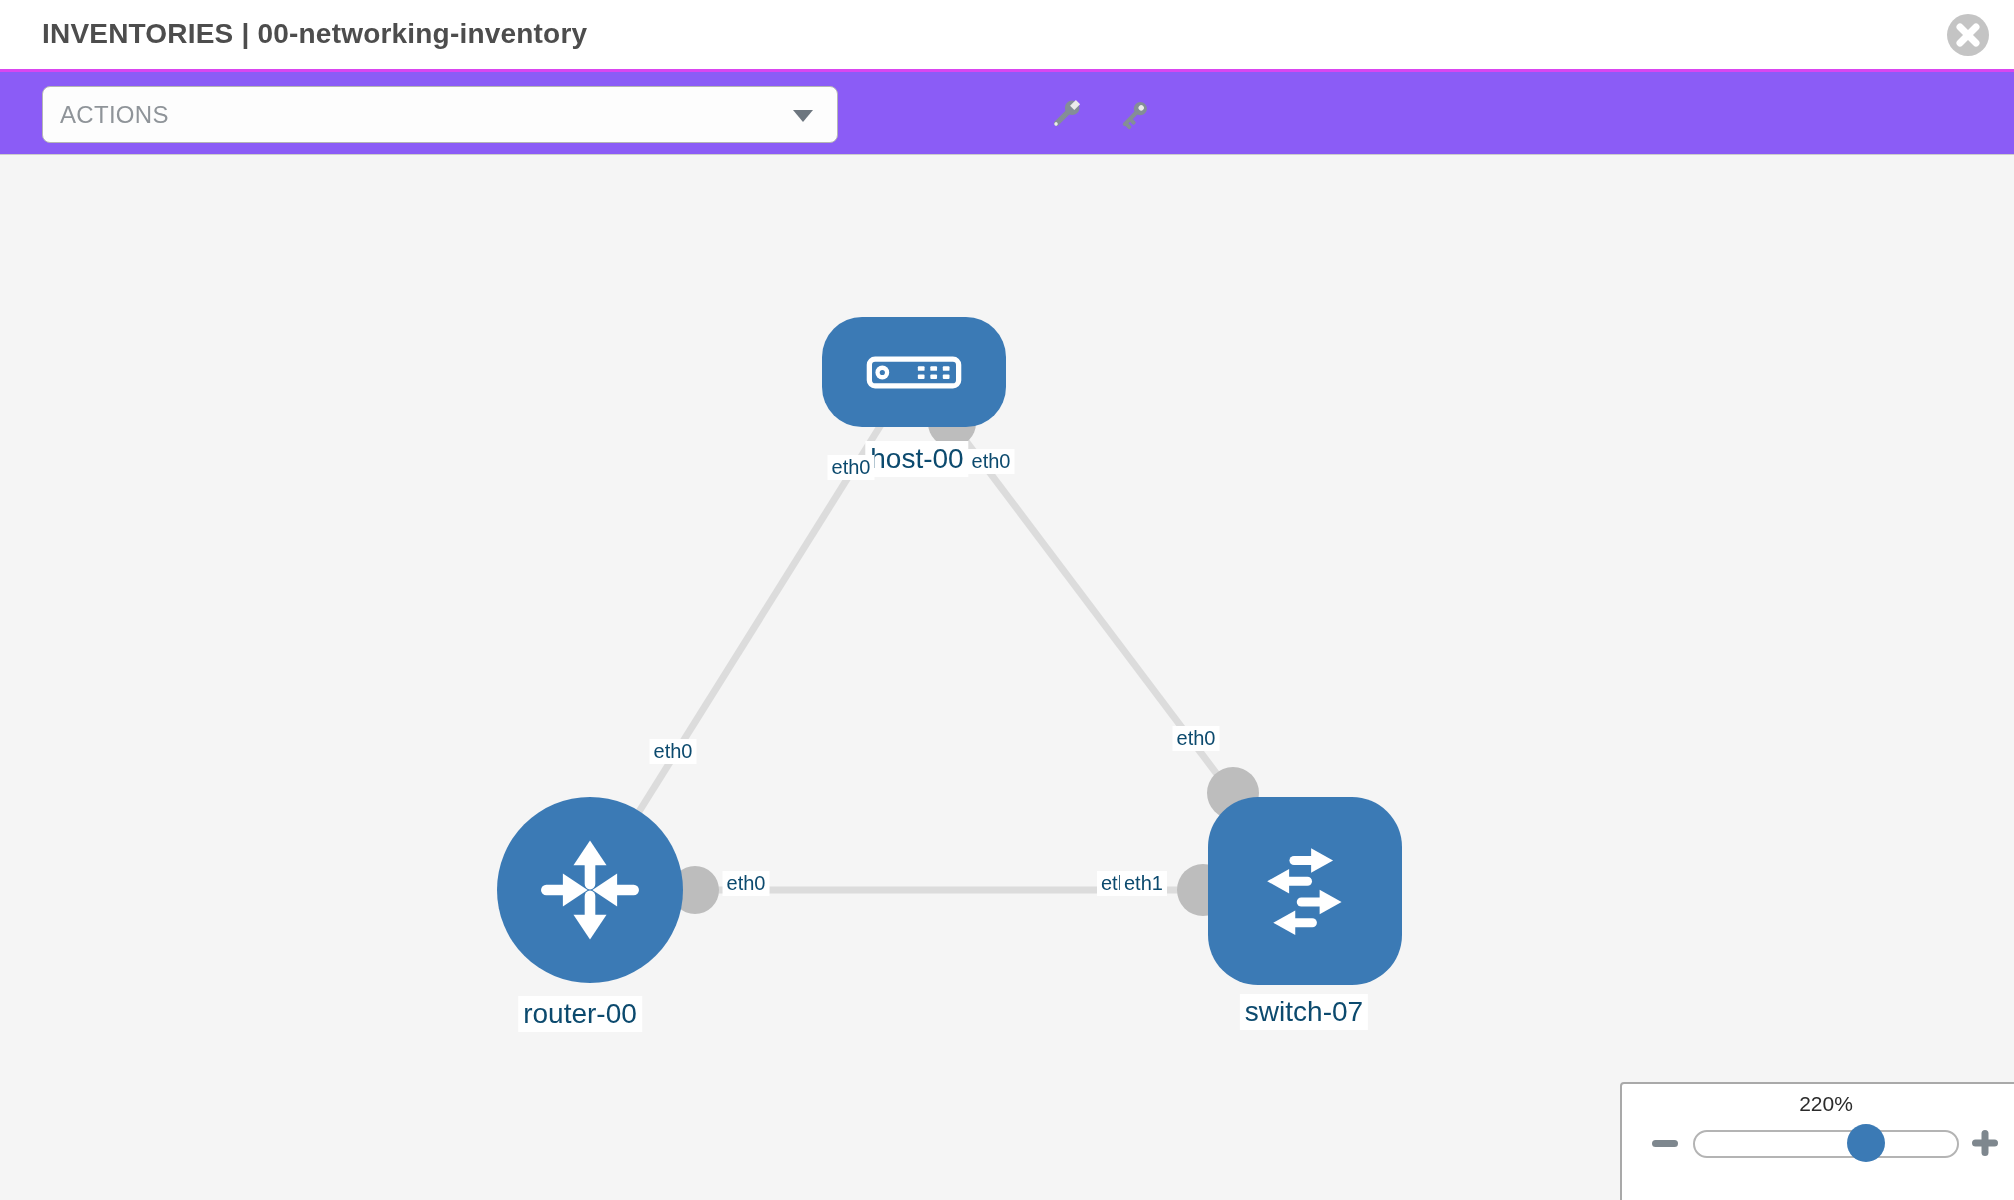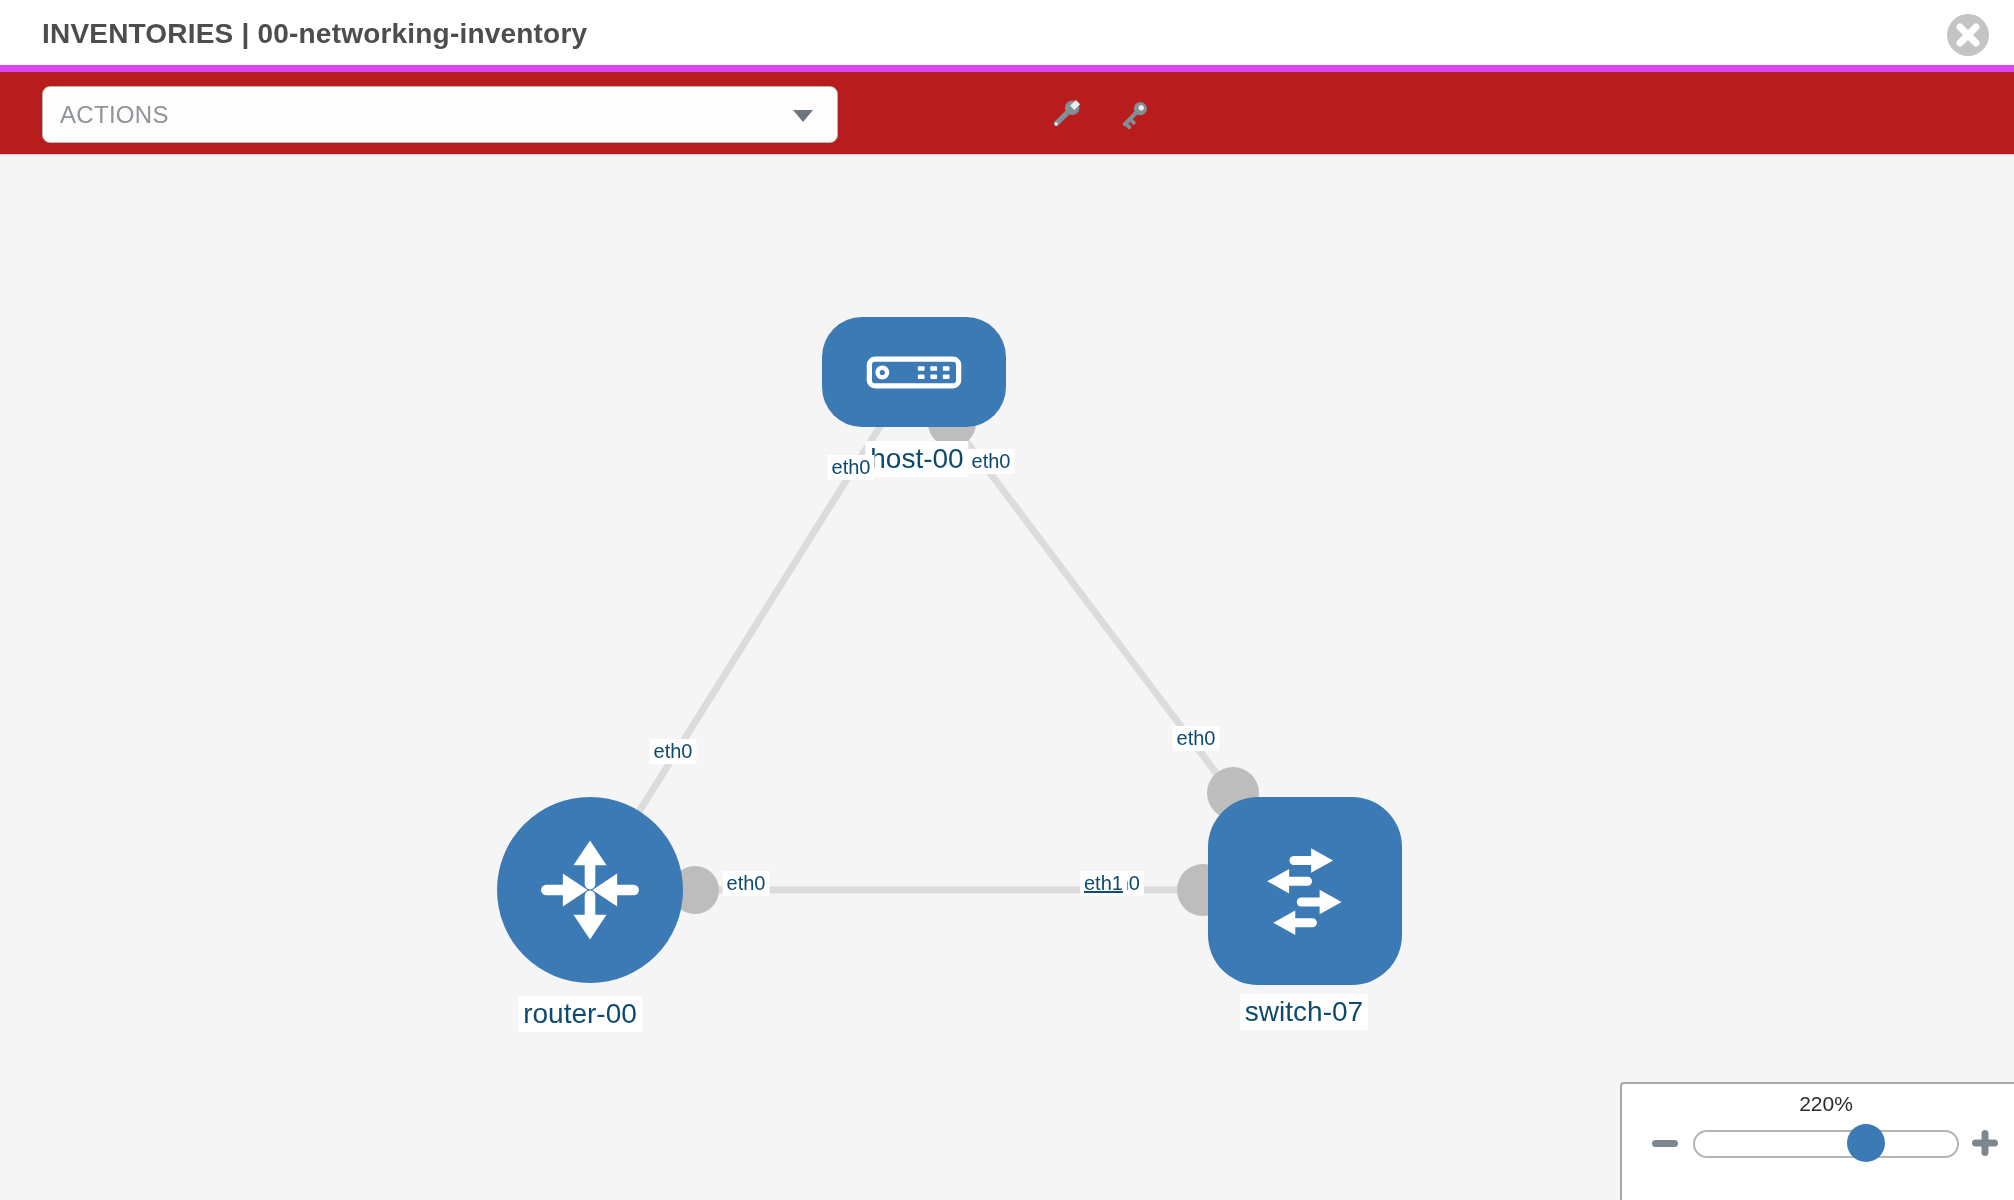--- a/index.html
+++ b/index.html
@@ -5,34 +5,34 @@
   * { box-sizing: border-box; margin: 0; padding: 0; }
   html, body { width: 2014px; height: 1200px; overflow: hidden; }
   body {
     font-family: "Liberation Sans", sans-serif;
     background: #f5f5f5;
     position: relative;
   }
   
   .header {
     position: absolute; left: 0; top: 0; width: 2014px; height: 72px;
-    background: #ffffff; border-bottom: 7px solid #d946ef; z-index: 10;
+    background: #ffffff; border-bottom: 3px solid #d946ef; z-index: 10;
   }
   .page-title {
     position: absolute; left: 42px; top: 18px;
     font-size: 28px; font-weight: 700; color: #4d4d4d; letter-spacing: 0.2px;
   }
   .close-btn {
     position: absolute; left: 1946px; top: 13px; width: 44px; height: 44px;
     border: none; background: transparent; cursor: pointer;
   }
   
   .toolbar {
     position: absolute; left: 0; top: 72px; width: 2014px; height: 83px;
-    background: #b91c1c; border-bottom: 1px solid #cccccc; z-index: 10;
+    background: #8b5cf6; border-bottom: 1px solid #cccccc; z-index: 10;
   }
   .select-box {
     position: absolute; top: 14px; height: 57px;
     background: #fdfdfd; border: 1px solid #b5b5b5; border-radius: 8px;
     display: flex; align-items: center; cursor: pointer;
   }
   .select-box .select-label {
     font-size: 24px; color: #8f9499; padding-left: 17px; letter-spacing: 0.3px;
   }
   .caret {
@@ -158,21 +158,21 @@
 <span class="dlabel node-label" style="left:917px; top:441px;">host-00</span>
 <span class="dlabel node-label" style="left:580px; top:996px;">router-00</span>
 <span class="dlabel node-label" style="left:1304px; top:994px;">switch-07</span>
 
 <span class="dlabel iface-label iface-center" style="left:851px; top:455px;">eth0</span>
 <span class="dlabel iface-label iface-center" style="left:991px; top:449px;">eth0</span>
 <span class="dlabel iface-label iface-center" style="left:673px; top:739px;">eth0</span>
 <span class="dlabel iface-label iface-center" style="left:1196px; top:726px;">eth0</span>
 <span class="dlabel iface-label iface-center" style="left:746px; top:871px;">eth0</span>
 <span class="dlabel iface-label" style="left:1097px; top:871px;">eth0</span>
-<span class="dlabel iface-label iface-over" style="left:1080px; top:871px;text-decoration:underline;">eth1</span>
+<span class="dlabel iface-label iface-over" style="left:1120px; top:871px;">eth1</span>
 
 <div class="zoom-panel">
   <div class="zoom-level">220%</div>
   <button class="zoom-btn zoom-minus">
     <svg width="30" height="30" viewBox="0 0 30 30">
       <rect x="2" y="12" width="26" height="7" rx="3.5" fill="#7e878e"></rect>
     </svg>
   </button>
   <div class="zoom-track">
     <div class="zoom-thumb"></div>

